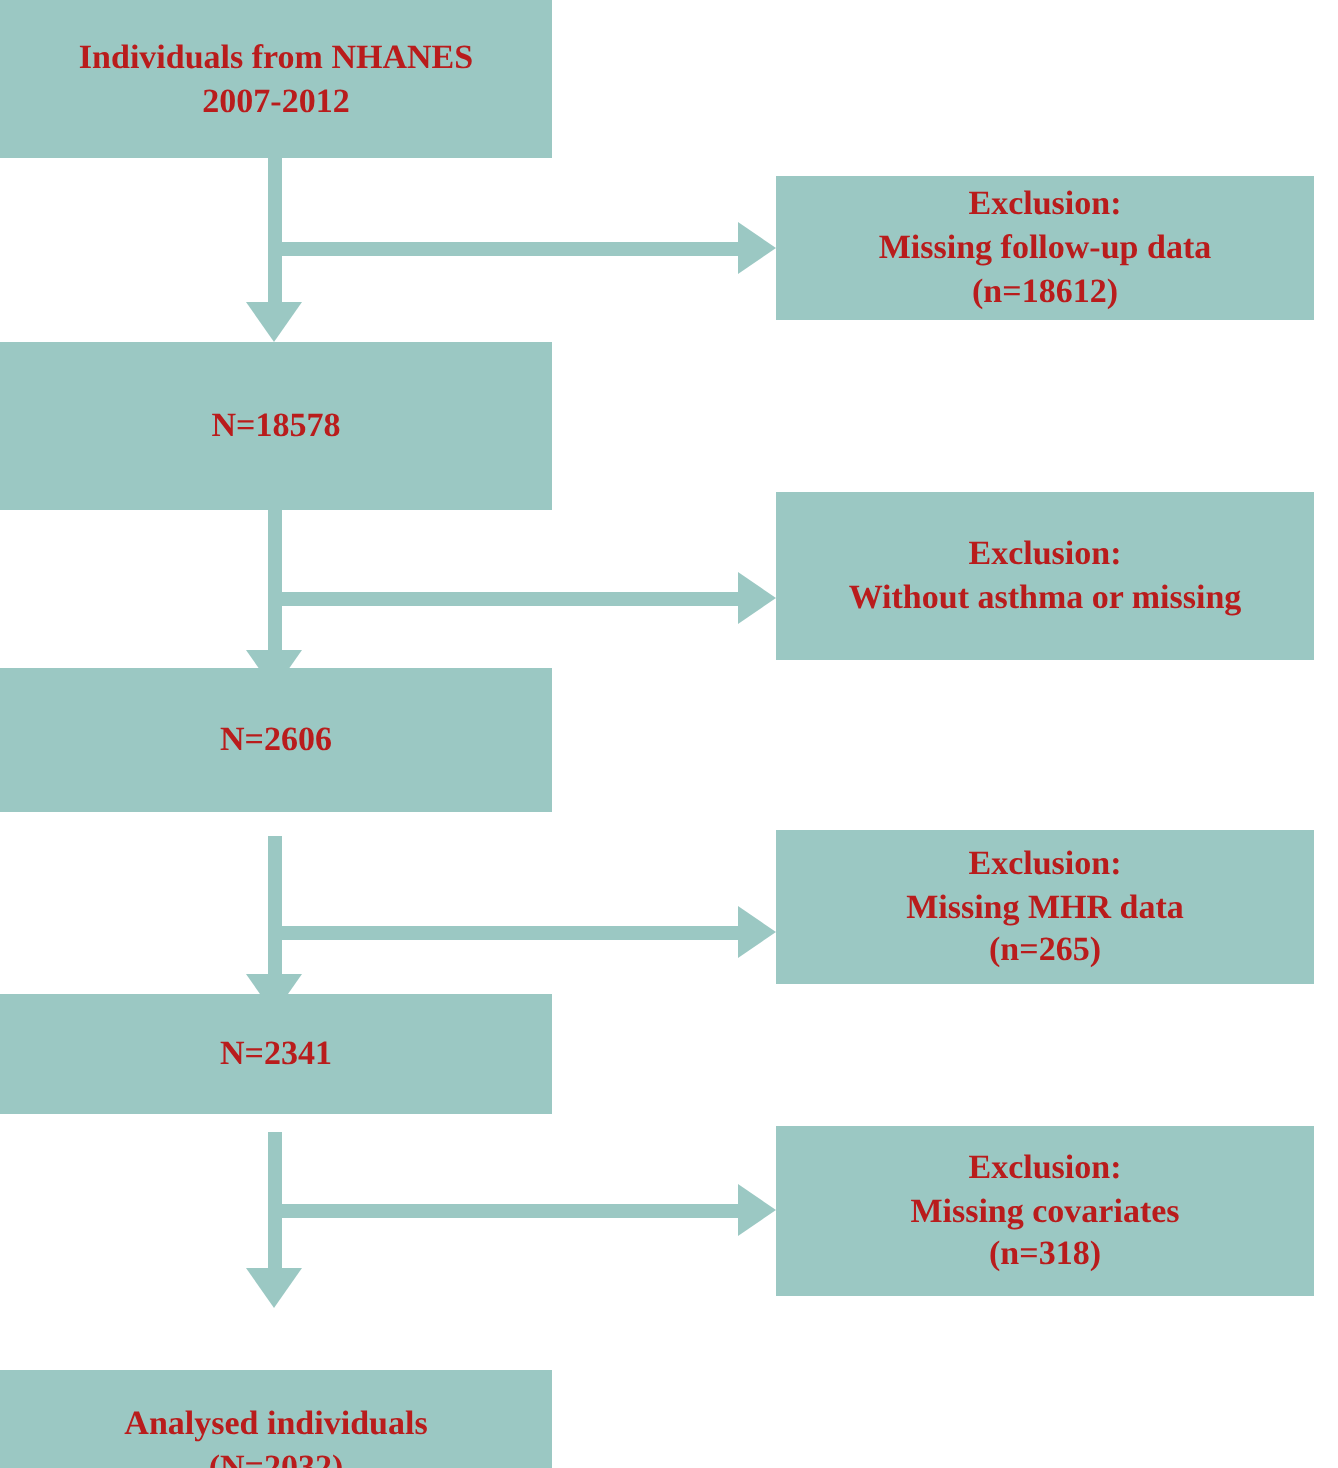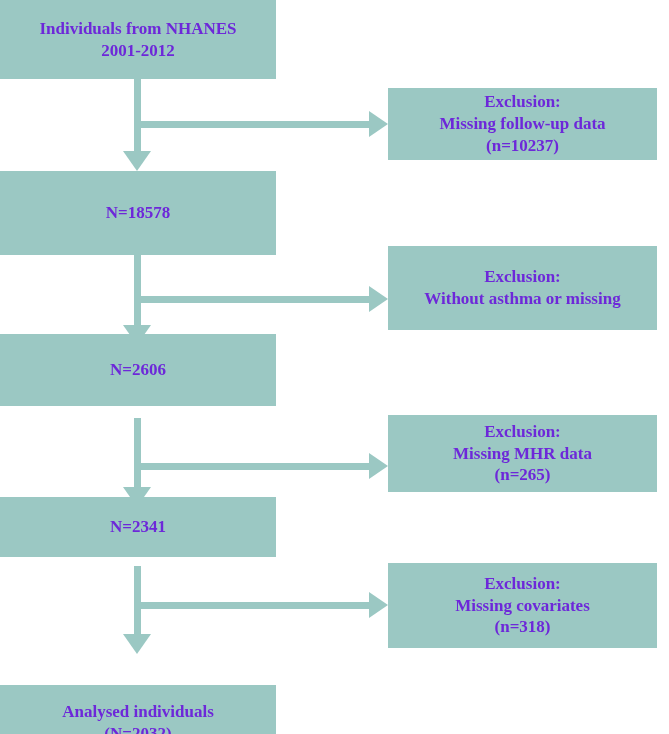--- a/index.html
+++ b/index.html
@@ -19,21 +19,21 @@
     overflow: hidden;
   }
   .box {
     position: absolute;
     background: #9bc8c3;
     display: flex;
     align-items: center;
     justify-content: flex-start;
     text-align: center;
     box-sizing: border-box;
-    color: #6d28d9;
+    color: #b91c1c;
     font-weight: bold;
     font-size: 17px;
     line-height: 1.28;
     padding: 2px 6px;
   }
   .box .lines {
     width: 100%;
   }
   .box .ln {
     display: block;
@@ -68,34 +68,34 @@
   }
 </style>
 </head>
 <body>
 
 <div id="flowchart">
 
   <div class="box" style="left:0px; top:0px; width:276px; height:79px;">
     <span class="lines">
       <span class="ln">Individuals from NHANES</span>
-      <span class="ln">2001-2012</span>
+      <span class="ln">2007-2012</span>
     </span>
   </div>
 
   <div class="vline" style="left:134px; top:79px; height:77px;"></div>
   <div class="arrow-down" style="left:123px; top:151px;"></div>
   <div class="hline" style="left:134px; top:121px; width:235px;"></div>
   <div class="arrow-right" style="left:369px; top:111px;"></div>
 
   <div class="box" style="left:388px; top:88px; width:269px; height:72px;">
     <span class="lines">
       <span class="ln">Exclusion:</span>
       <span class="ln">Missing follow-up data</span>
-      <span class="ln">(n=10237)</span>
+      <span class="ln">(n=18612)</span>
     </span>
   </div>
 
   <div class="box" style="left:0px; top:171px; width:276px; height:84px;">
     <span class="lines">
       <span class="ln">N=18578</span>
     </span>
   </div>
 
   <div class="vline" style="left:134px; top:255px; height:77px;"></div>

